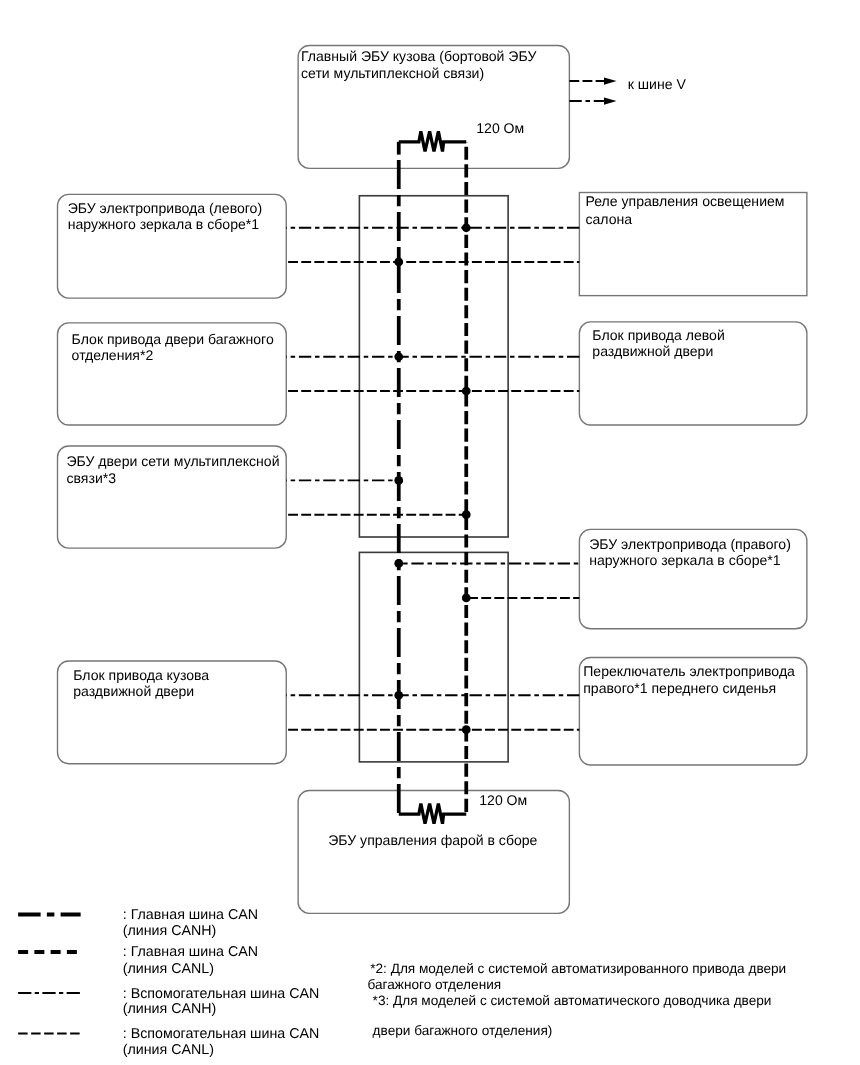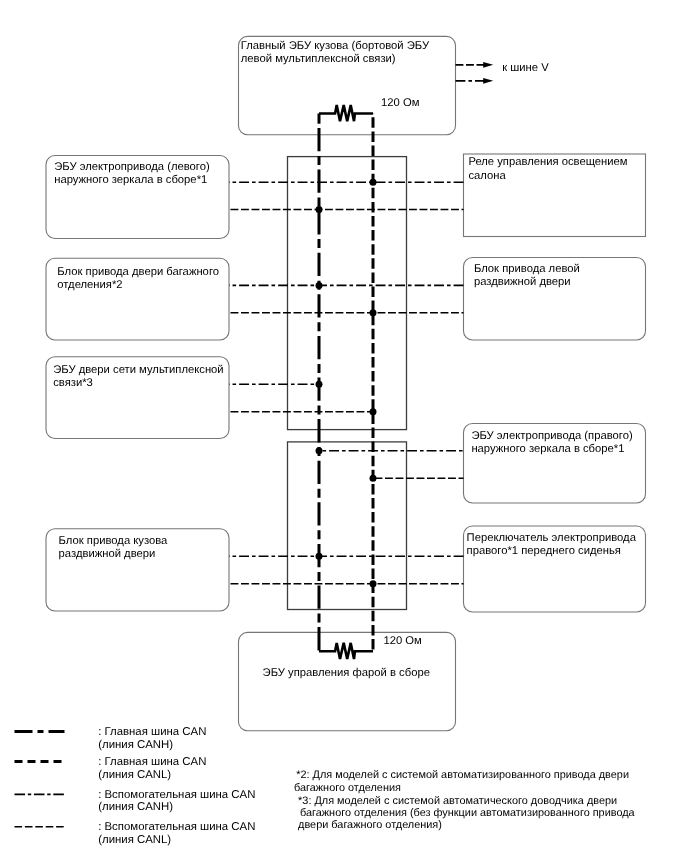--- a/index.html
+++ b/index.html
@@ -76,21 +76,21 @@
 <path d="M 483.2 77.9 L 493.2 80.8 L 483.2 83.7 Z" fill="#000"></path>
 </g>
 <g>
 <line x1="14.5" y1="731.5" x2="64.5" y2="731.5" stroke="#000" stroke-width="3.2" stroke-dasharray="18,5,6,5"></line>
 <line x1="14.5" y1="761.5" x2="64.5" y2="761.5" stroke="#000" stroke-width="3.2" stroke-dasharray="8,5"></line>
 <line x1="14.5" y1="794.4" x2="64.5" y2="794.4" stroke="#000" stroke-width="1.6" stroke-dasharray="10.6,2.7,3.4,2.7"></line>
 <line x1="14.5" y1="826.8" x2="64.5" y2="826.8" stroke="#000" stroke-width="1.6" stroke-dasharray="7.6,2.8"></line>
 </g>
 </svg>
 <div class="t" style="left:240.8px;top:39.7px">Главный ЭБУ кузова (бортовой ЭБУ</div>
-<div class="t" style="left:240.8px;top:52.8px">левой мультиплексной связи)</div>
+<div class="t" style="left:240.8px;top:52.8px">сети мультиплексной связи)</div>
 <div class="t" style="left:381.0px;top:96.5px">120 Ом</div>
 <div class="t" style="left:383.4px;top:634.6px">120 Ом</div>
 <div class="t" style="left:262.6px;top:666.6px">ЭБУ управления фарой в сборе</div>
 <div class="t" style="left:502.2px;top:62.1px">к шине V</div>
 <div class="t" style="left:54.2px;top:160.6px">ЭБУ электропривода (левого)</div>
 <div class="t" style="left:54.2px;top:173.7px">наружного зеркала в сборе*1</div>
 <div class="t" style="left:57.3px;top:265.5px">Блок привода двери багажного</div>
 <div class="t" style="left:57.3px;top:278.6px">отделения*2</div>
 <div class="t" style="left:53.2px;top:363.5px">ЭБУ двери сети мультиплексной</div>
 <div class="t" style="left:53.2px;top:376.6px">связи*3</div>
@@ -108,15 +108,14 @@
 <div class="lg" style="left:66.2px;top:739.0px">(линия CANH)</div>
 <div class="lg" style="left:66.2px;top:756.0px">: Главная шина CAN</div>
 <div class="lg" style="left:66.2px;top:768.9px">(линия CANL)</div>
 <div class="lg" style="left:66.2px;top:788.5px">: Вспомогательная шина CAN</div>
 <div class="lg" style="left:66.2px;top:801.4px">(линия CANH)</div>
 <div class="lg" style="left:66.2px;top:821.0px">: Вспомогательная шина CAN</div>
 <div class="lg" style="left:66.2px;top:833.9px">(линия CANL)</div>
 <div class="ft2" style="left:268.2px;top:769.3px">*2: Для моделей с системой автоматизированного привода двери</div>
 <div class="ft2" style="left:266.0px;top:781.6px">багажного отделения</div>
 <div class="ft2" style="left:270.1px;top:794.8px">*3: Для моделей с системой автоматического доводчика двери</div>
-<div class="ft2" style="left:272.0px;top:807.0px">багажного отделения (без функции автоматизированного привода</div>
 <div class="ft2" style="left:270.1px;top:819.3px">двери багажного отделения)</div>
 </div>
 
 </body></html>

